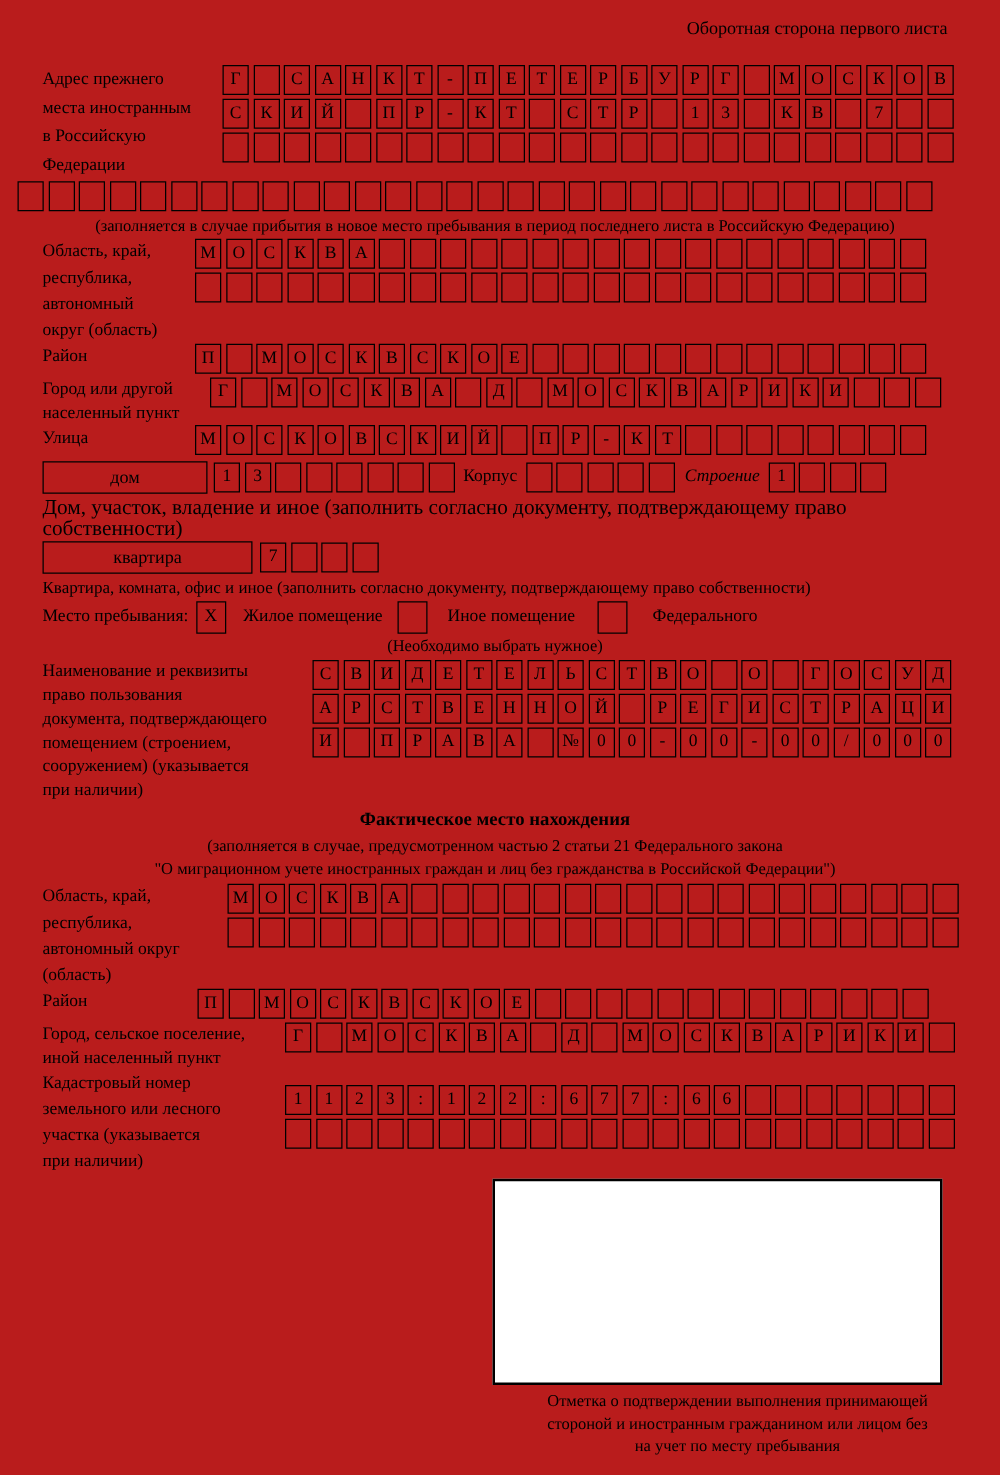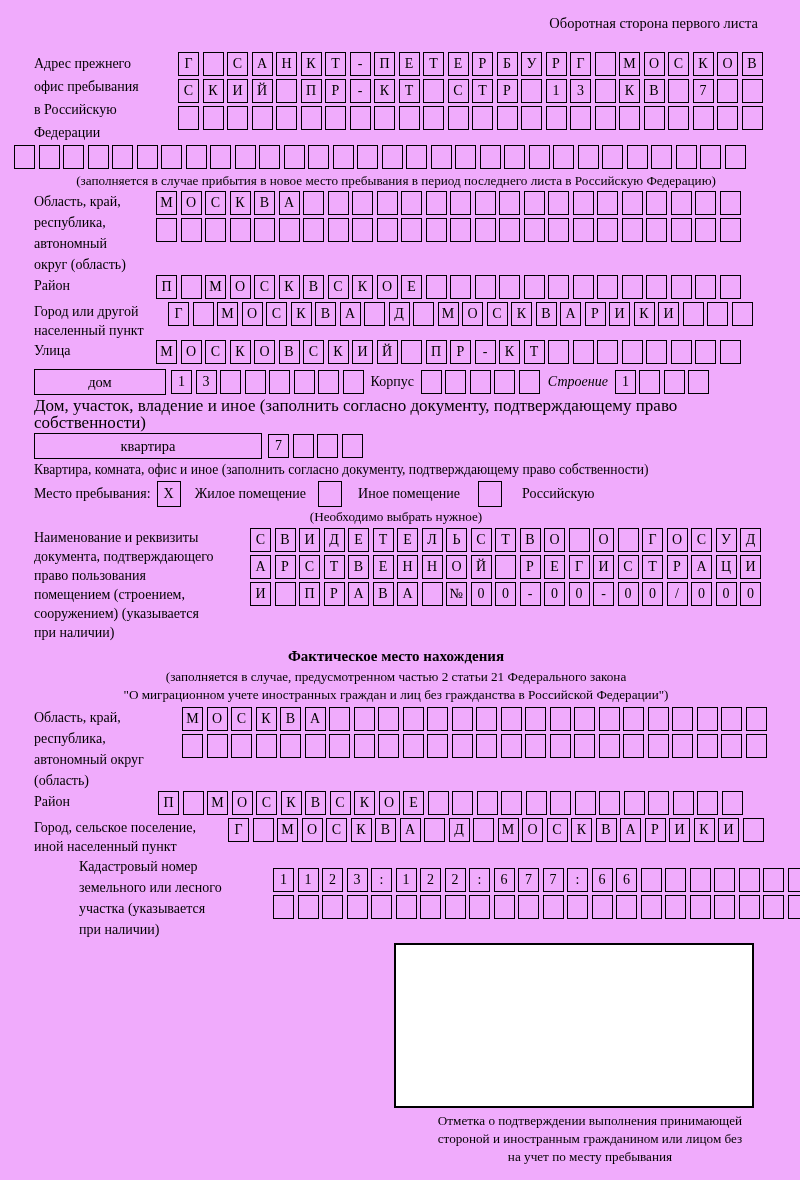--- a/index.html
+++ b/index.html
@@ -1,17 +1,17 @@
 <!DOCTYPE html>
 <html><head>
 <meta charset="utf-8">
 <style>
   html,body{margin:0;padding:0;background:#888;}
   .sheet{
-    width:800px;height:1180px;margin:0 auto;background:#f0abfc;color:#000;
+    width:800px;height:1180px;margin:0 auto;background:#b91c1c;color:#000;
     font-family:"Liberation Serif","DejaVu Serif",serif;
     box-sizing:border-box;padding:14px 42px 0 34px;position:relative;overflow:hidden;
   }
   .top-note{text-align:right;font-size:14.5px;line-height:18px;}
   .field{display:flex;align-items:flex-start;}
   .flabel{font-size:14px;line-height:21px;flex:none;}
   .flabel .lline{display:block;white-space:nowrap;}
   .lh23{line-height:23px;}
   .lh19{line-height:19px;}
   .rows{flex:1 1 auto;min-width:0;}
@@ -53,21 +53,21 @@
 </head>
 <body>
 
 <div class="sheet">
 
   <div class="top-note">Оборотная сторона первого листа</div>
 
   <div class="field mt20">
     <div class="flabel lh23" style="width:144px;">
         <span class="lline">Адрес прежнего</span>
-        <span class="lline">офис пребывания</span>
+        <span class="lline">места иностранным</span>
         <span class="lline">в Российскую</span>
         <span class="lline">Федерации</span>
       </div>
     <div class="rows">
       <div class="box-row">
           <div class="cell">Г</div>
           <div class="cell"></div>
           <div class="cell">С</div>
           <div class="cell">А</div>
           <div class="cell">Н</div>
@@ -366,46 +366,46 @@
     <div class="cells">
         <div class="cell">1</div>
         <div class="cell"></div>
         <div class="cell"></div>
         <div class="cell"></div>
       </div>
   </div>
   <div style="font-size:17px;line-height:17px;margin-top:2px;">Дом, участок, владение и иное (заполнить согласно документу, подтверждающему право собственности)</div>
 
   <div class="inline-row mt2">
-    <div class="wide-label-box" style="width:228px;">квартира</div>
+    <div class="wide-label-box" style="width:168px;">квартира</div>
     <div class="cells" style="margin-left:6px;">
         <div class="cell">7</div>
         <div class="cell"></div>
         <div class="cell"></div>
         <div class="cell"></div>
       </div>
   </div>
   <div style="font-size:13.6px;line-height:17px;margin-top:2px;">Квартира, комната, офис и иное (заполнить согласно документу, подтверждающему право собственности)</div>
 
   <div class="stay">
     <span>Место пребывания:</span>
     <span class="chk" style="margin-left:6px;">X</span>
     <span style="margin-left:14px;">Жилое помещение</span>
     <span class="chk" style="margin-left:12px;"></span>
     <span style="margin-left:16px;">Иное помещение</span>
     <span class="chk" style="margin-left:18px;"></span>
-    <span style="margin-left:20px;">Российскую</span>
+    <span style="margin-left:20px;">Федерального</span>
   </div>
   <div class="cnote" style="margin-top:1px;">(Необходимо выбрать нужное)</div>
 
   <div class="field mt3">
     <div class="flabel lh19" style="width:216px;">
         <span class="lline">Наименование и реквизиты</span>
+        <span class="lline">право пользования</span>
         <span class="lline">документа, подтверждающего</span>
-        <span class="lline">право пользования</span>
         <span class="lline">помещением (строением,</span>
         <span class="lline">сооружением) (указывается</span>
         <span class="lline">при наличии)</span>
       </div>
     <div class="rows">
       <div class="box-row">
           <div class="cell">С</div>
           <div class="cell">В</div>
           <div class="cell">И</div>
           <div class="cell">Д</div>
@@ -604,21 +604,21 @@
           <div class="cell">Р</div>
           <div class="cell">И</div>
           <div class="cell">К</div>
           <div class="cell">И</div>
           <div class="cell"></div>
         </div>
     </div>
   </div>
 
   <div class="field">
-    <div class="flabel" style="width:194px;margin-left:45px;">
+    <div class="flabel" style="width:194px;">
         <span class="lline">Кадастровый номер</span>
         <span class="lline">земельного или лесного</span>
         <span class="lline">участка (указывается</span>
         <span class="lline">при наличии)</span>
       </div>
     <div class="rows" style="padding-top:12px;">
       <div class="box-row">
           <div class="cell">1</div>
           <div class="cell">1</div>
           <div class="cell">2</div>

